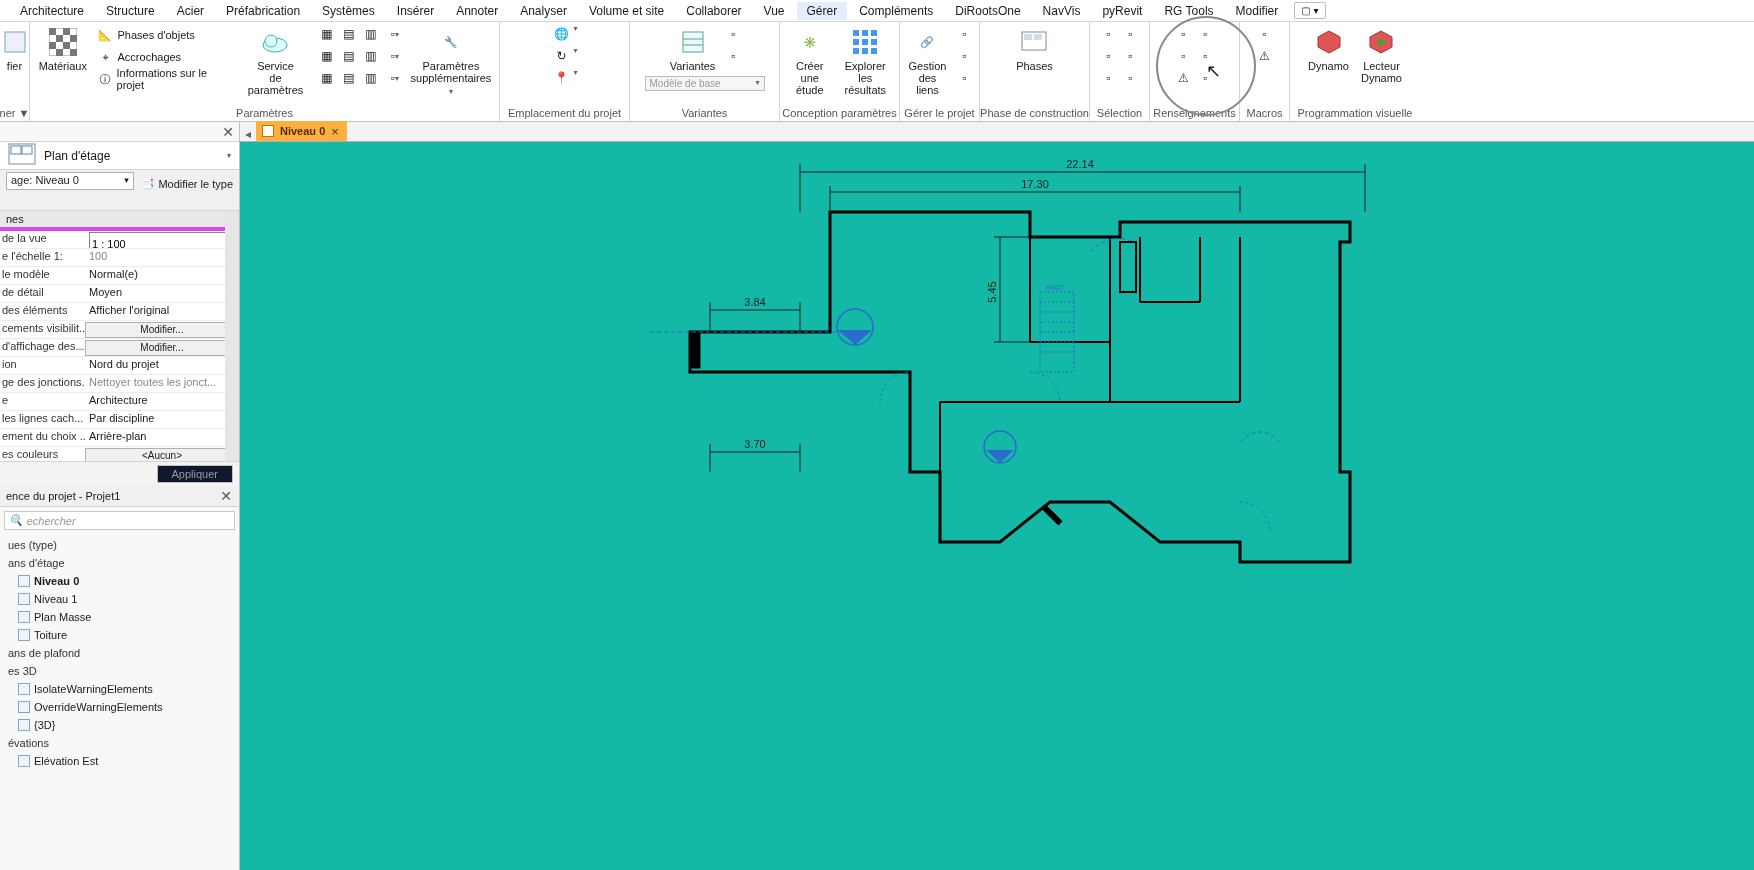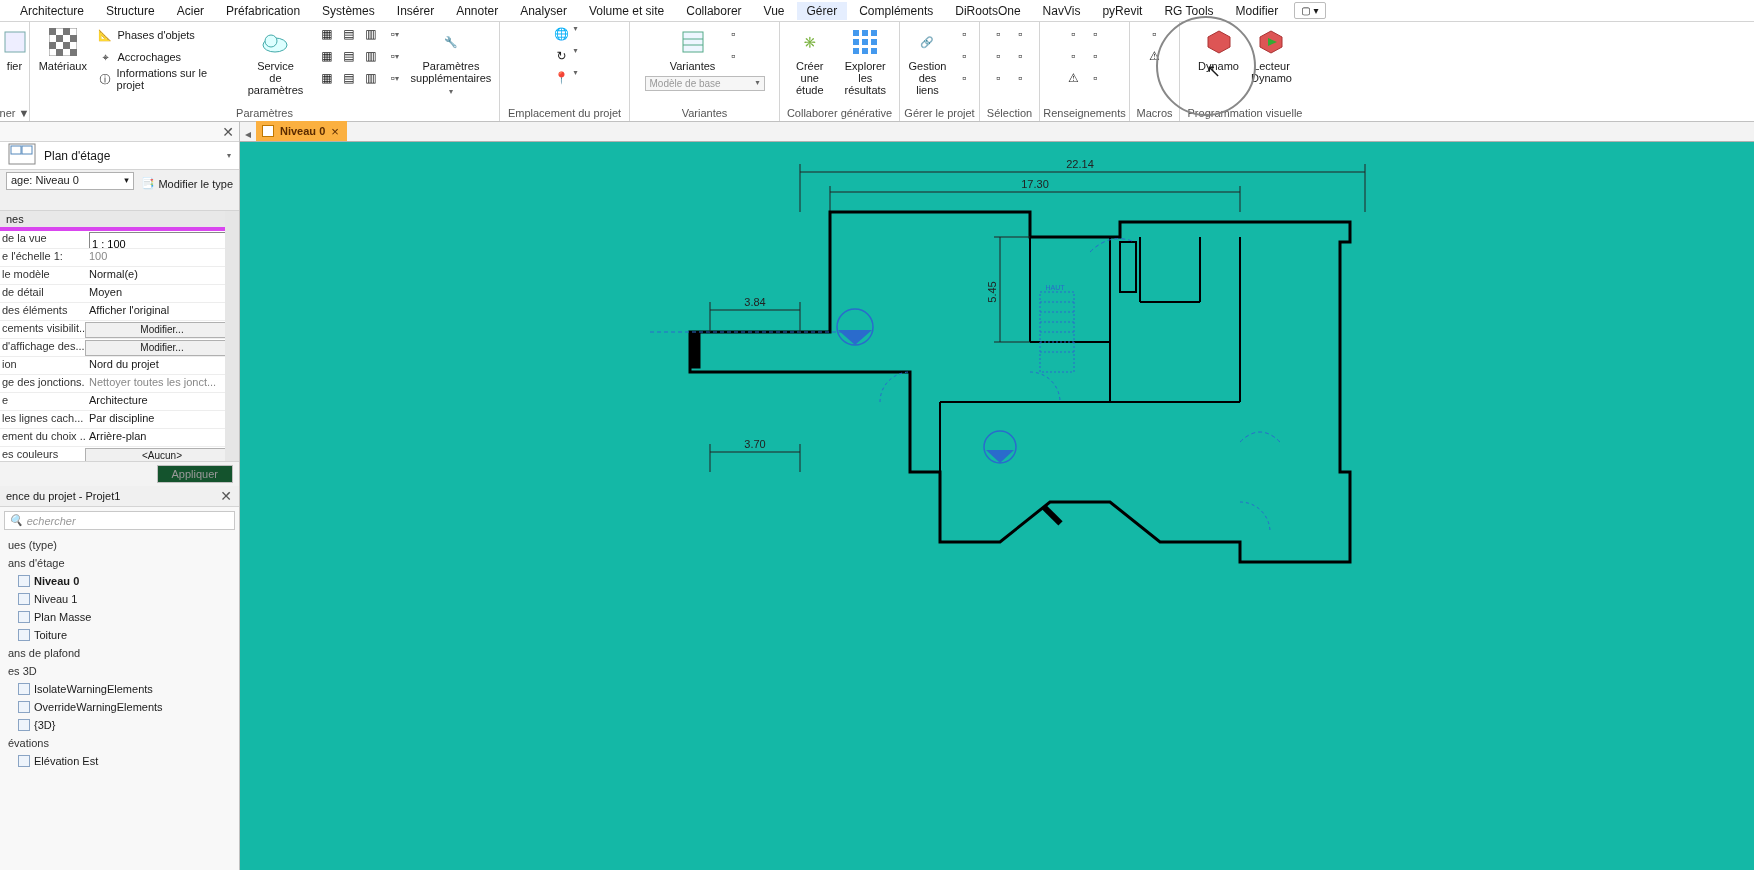--- a/index.html
+++ b/index.html
@@ -42,21 +42,21 @@
 .type-row .edit-btn { display:flex; align-items:center; gap:3px; cursor:pointer; }
 .prop-grid { overflow-y:auto; background:#fff; }
 .prop-section { background:#e8e8e8; padding:2px 6px; font-size:11px; display:flex; justify-content:space-between; align-items:center; border-bottom:4px solid #d946ef;}
 .prop-row { display:flex; height:18px; font-size:11px; border-bottom:1px solid #ededed; }
 .prop-row .pk { width:85px; overflow:hidden; white-space:nowrap; text-overflow:clip; padding:1px 2px; color:#333; }
 .prop-row .pv { flex:1; padding:1px 4px; overflow:hidden; white-space:nowrap; }
 .prop-row .pv.gray { color:#888; }
 .prop-row .pv input { width:100%; border:1px solid #888; font-size:11px; padding:0 2px; height:24px; }
 .prop-row .pv.btn { text-align:center; background:#f0f0f0; border:1px solid #b0b0b0; margin:1px 0; height:16px; line-height:12px; font-size:10px;}
 .apply-row { display:flex; justify-content:flex-end; padding:3px 6px; border-top:1px solid #d4d4d4; background:#f3f3f3; }
-.apply-row button { font-size:11px; padding:2px 14px; color:#999; background:#14532d; border:1px solid #c0c0c0; }
+.apply-row button { font-size:11px; padding:2px 14px; color:#999; background:#0f172a; border:1px solid #c0c0c0; }
 
 .browser-title { padding:3px 6px; background:#f0f0f0; border-bottom:1px solid #d4d4d4; font-size:11px; display:flex; justify-content:space-between; align-items:center;}
 .search-box { margin:4px; display:flex; align-items:center; gap:4px; border:1px solid #c8c8c8; background:#fff; padding:2px 4px; font-size:11px; color:#999; font-style:italic;}
 .tree { padding:2px 4px; font-size:11px; overflow-y:auto; }
 .tree-item { display:flex; align-items:center; gap:4px; height:18px; padding-left:2px; cursor:pointer;}
 .tree-item.lvl1 { padding-left:4px; color:#333;}
 .tree-item.lvl2 { padding-left:14px; }
 .tree-item.bold { font-weight:bold; }
 .tree-icon { width:12px; height:12px; border:1px solid #8aa4c4; display:inline-block; background:#eef4fb; }
 
@@ -257,21 +257,21 @@
               <rect x="10" y="10" width="6" height="6" fill="#49e"></rect>
               <rect x="19" y="10" width="6" height="6" fill="#49e"></rect>
               <rect x="1" y="19" width="6" height="6" fill="#49e"></rect>
               <rect x="10" y="19" width="6" height="6" fill="#49e"></rect>
               <rect x="19" y="19" width="6" height="6" fill="#49e"></rect>
             </svg>
           </span>
         <span>Explorer<br>les résultats</span>
       </div>
     </div>
-    <div class="group-label">Collaborer générative</div>
+    <div class="group-label">Conception paramètres</div>
   </div>
 
   <div class="ribbon-group" style="width:80px;">
     <div class="ribbon-body">
       <div class="big-btn">
           <span class="ic">🔗</span>
           <span>Gestion<br>des liens</span>
         </div>
       <div class="icon-grid">
         <div class="icon-grid-row">
@@ -281,20 +281,35 @@
             <div class="icon-sq">▫</div>
           </div>
         <div class="icon-grid-row">
             <div class="icon-sq">▫</div>
           </div>
       </div>
     </div>
     <div class="group-label">Gérer le projet</div>
   </div>
 
+  <div class="ribbon-group" style="width:110px;">
+    <div class="ribbon-body">
+        <div class="big-btn">
+          <span class="ic">
+            <svg width="28" height="24">
+              <rect x="2" y="2" width="24" height="18" fill="#fff" stroke="#888"></rect>
+              <rect x="4" y="4" width="8" height="6" fill="#cde"></rect>
+              <rect x="14" y="4" width="8" height="6" fill="#cde"></rect>
+            </svg>
+          </span>
+          <span>Phases</span>
+        </div>
+      </div>
+    <div class="group-label">Phase de construction</div>
+  </div>
 
   <div class="ribbon-group" style="width:60px;">
     <div class="ribbon-body">
         <div class="icon-grid">
       <div class="icon-grid-row">
             <div class="icon-sq">▫</div>
             <div class="icon-sq">▫</div>
           </div>
       <div class="icon-grid-row">
             <div class="icon-sq">▫</div>

